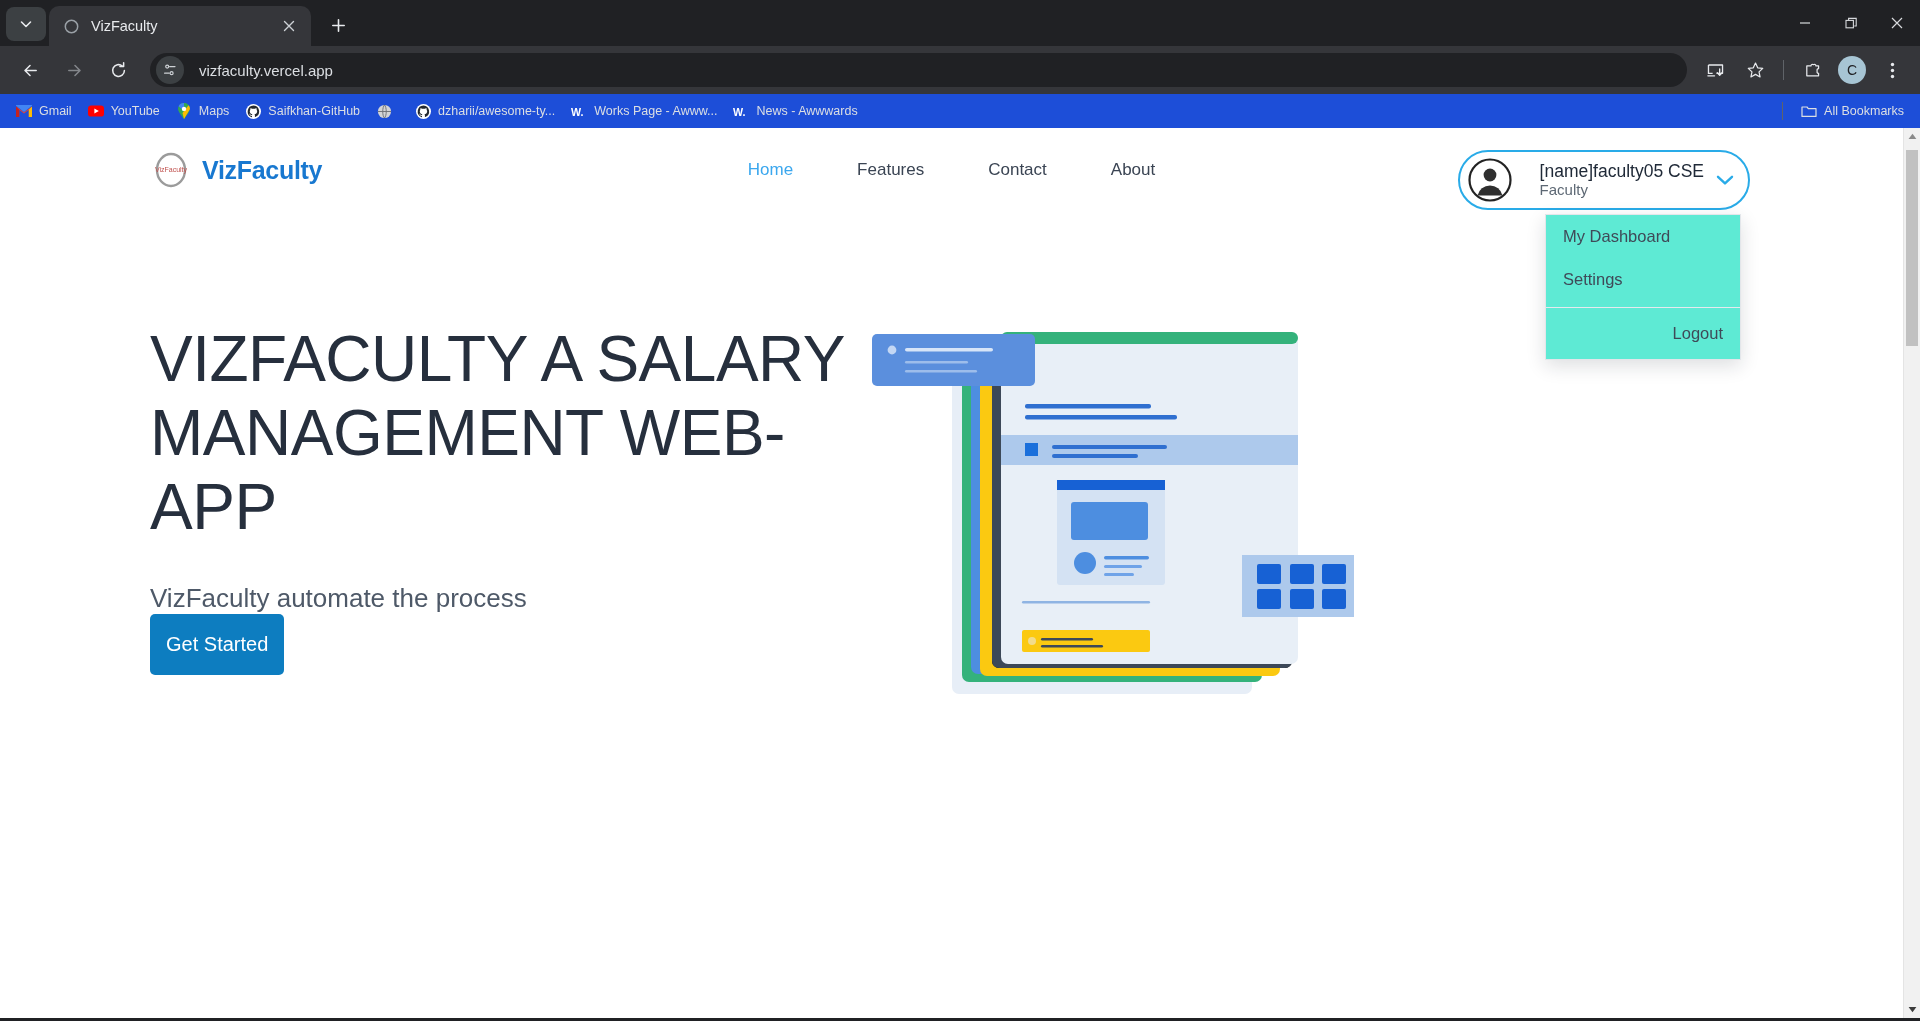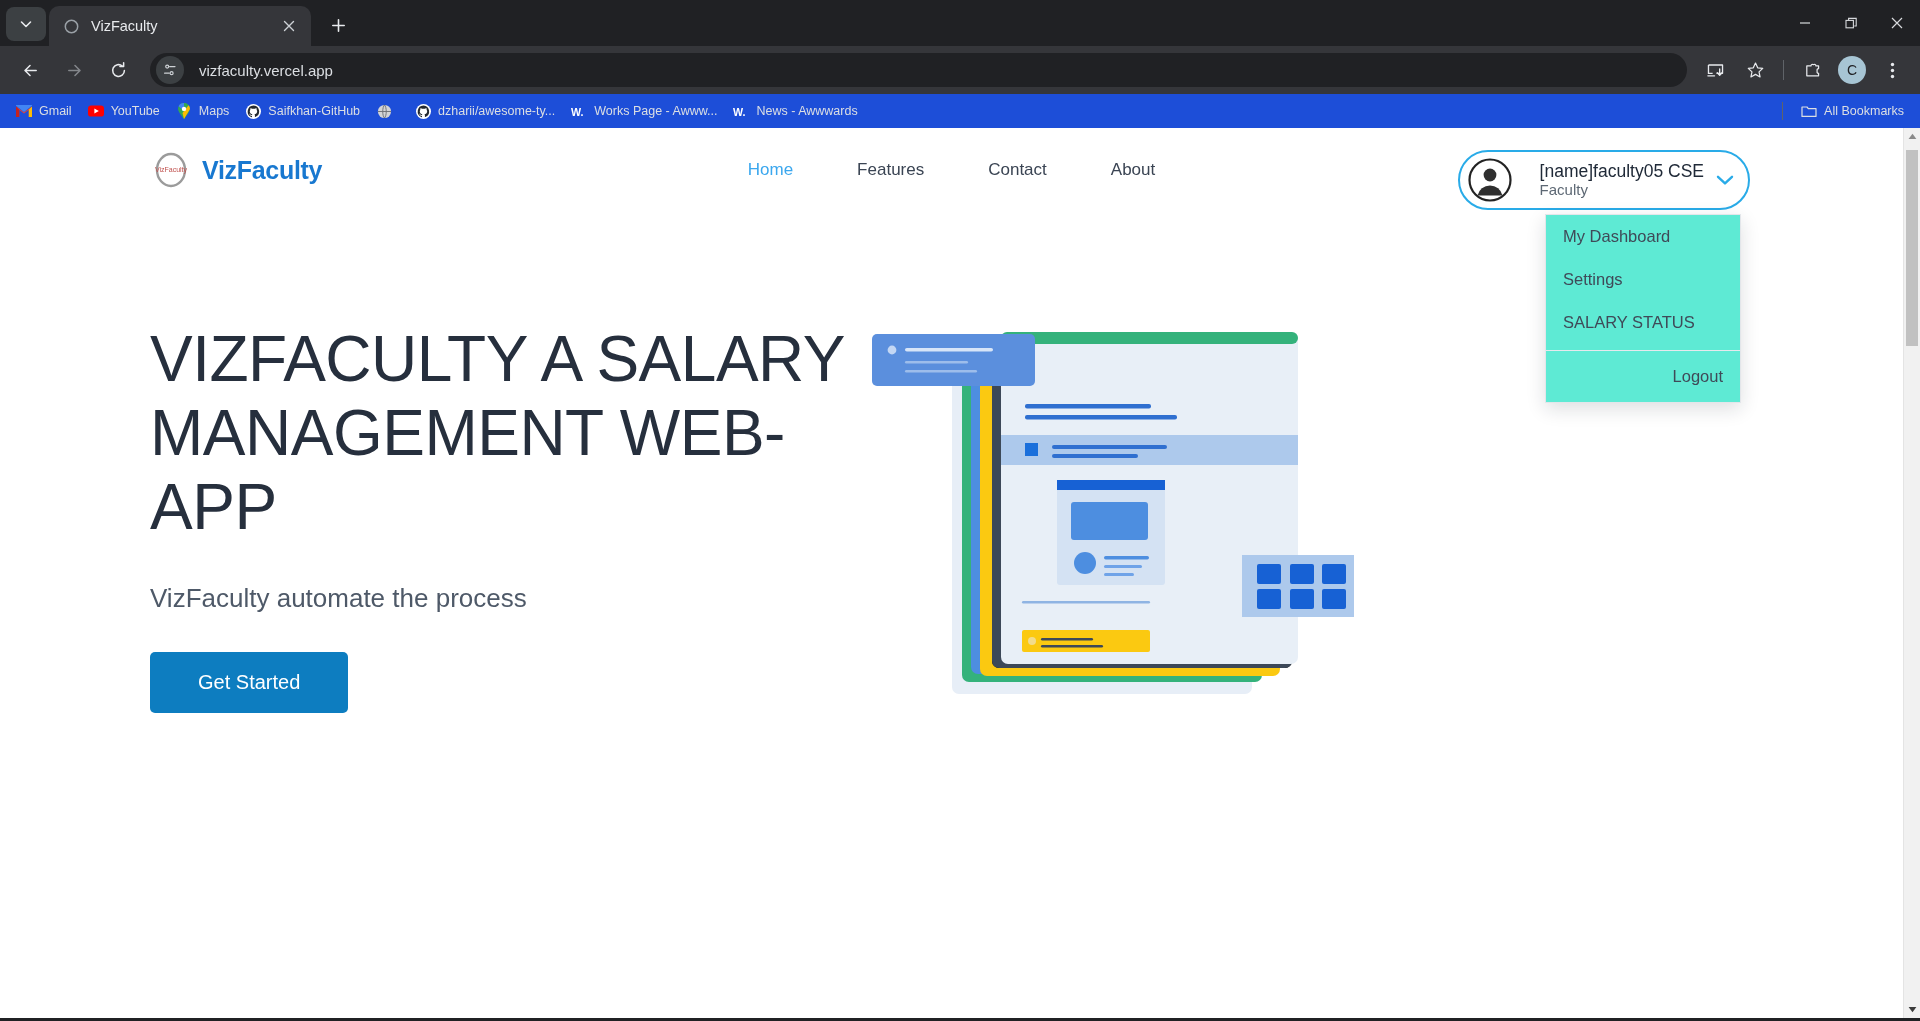--- a/index.html
+++ b/index.html
@@ -162,23 +162,23 @@
 
   
   .hero { display: flex; padding: 110px 0 0 0; }
   .hero-left { width: 860px; padding-left: 150px; }
   .hero-title {
     font-size: 64px; line-height: 1.16; font-weight: normal;
     color: #262f3d; letter-spacing: -0.5px; max-width: 730px;
   }
   .hero-sub { font-size: 26px; color: #4e5968; margin-top: 38px; }
   .btn-primary {
-    display: inline-block; margin-top: 38px;
+    display: inline-block; 
     background: #0d7dc0; color: #ffffff; font-size: 20px;
-    padding: 19px 48px; border: none; border-radius: 5px; cursor: pointer;
+    padding: 19px 16px; border: none; border-radius: 5px; cursor: pointer;
     font-family: "Liberation Sans", sans-serif;
   }
   .hero-right { flex: 1; position: relative; }
   .illus { position: absolute; left: 10px; top: -10px; }
 
   
   .scrollbar {
     width: 17px; flex: 0 0 17px; background: #f1f1f1;
     border-left: 1px solid #e4e4e4;
     display: flex; flex-direction: column; align-items: center;
@@ -440,21 +440,20 @@
             <span class="chev">
               <svg width="18" height="12" viewBox="0 0 18 12">
                 <path d="M2 2.8 L9 9.4 L16 2.8" stroke="#29abe8" stroke-width="2.4" fill="none" stroke-linecap="round" stroke-linejoin="round"></path>
               </svg>
             </span>
           </div>
 
           <div class="dropdown">
             <div class="dd-item">My Dashboard</div>
             <div class="dd-item">Settings</div>
-            <div class="dd-item">SALARY STATUS</div>
             <div class="dd-sep"></div>
             <div class="dd-logout">Logout</div>
           </div>
         </div>
       </div>
 
       <div class="hero">
         <div class="hero-left">
           <h1 class="hero-title">VIZFACULTY A SALARY MANAGEMENT WEB-APP</h1>
           <p class="hero-sub">VizFaculty automate the process</p>

